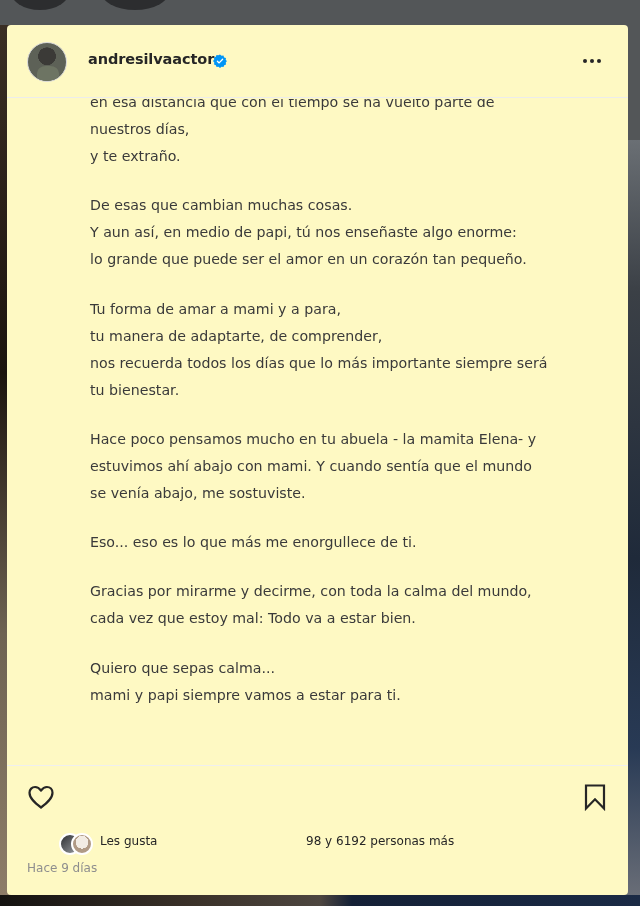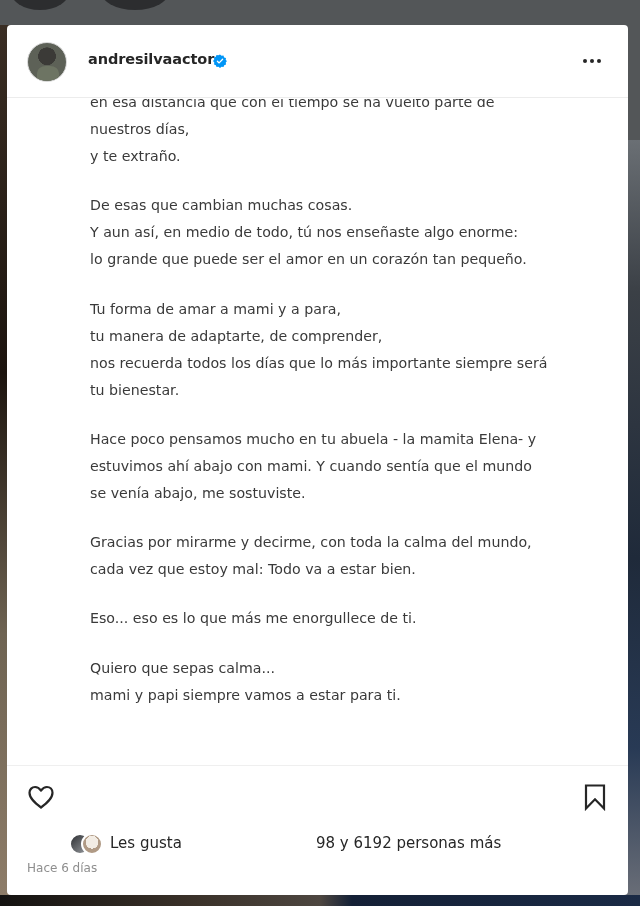--- a/index.html
+++ b/index.html
@@ -26,21 +26,21 @@
     .bg-top-circles {
       position: absolute; top: -30px; left: 0; width: 640px; height: 40px;
     }
     .bg-top-circles span {
       position: absolute; top: 0; width: 60px; height: 40px; border-radius: 50%;
       background: #2c2d2f;
     }
 
     .card {
       position: absolute; left: 7px; top: 25px; width: 621px; height: 870px;
-      background: #ffffff; border-radius: 4px; overflow: hidden;
+      background: #fef9c3; border-radius: 4px; overflow: hidden;
     }
     .header {
       position: absolute; left: 0; top: 0; width: 100%; height: 73px;
       border-bottom: 1px solid #ececec;
       display: flex; align-items: center;
     }
     .avatar {
       position: absolute; left: 20px; top: 17px; width: 40px; height: 40px; border-radius: 50%;
       background: radial-gradient(circle at 50% 35%, #3b3a37 0 28%, #5d6157 29% 100%);
       border: 1px solid #d8d8d8;
@@ -72,22 +72,22 @@
     }
     .caption-inner p { margin-bottom: 22.3px; white-space: pre-line; }
 
     .footer-divider {
       position: absolute; left: 0; top: 740px; width: 100%; height: 1px; background: #efefef;
     }
     .like-btn { position: absolute; left: 20px; top: 759px; width: 28px; height: 26px; cursor: pointer; }
     .save-btn { position: absolute; left: 576px; top: 758px; width: 24px; height: 28px; cursor: pointer; }
 
     .likes-row {
-      position: absolute; left: 56px; top: 808px; height: 22px; width: 560px;
-      font-size: 15px; color: #262626;
+      position: absolute; left: 46px; top: 808px; height: 22px; width: 560px;
+      font-size: 12px; color: #262626;
     }
     .liker-avatars { position: absolute; left: 0; top: 0; width: 44px; height: 22px; }
     .liker-avatars span {
       position: absolute; top: 0; width: 22px; height: 22px; border-radius: 50%; border: 2px solid #fff;
     }
     .liker-avatars .a1 { left: 6px; background: linear-gradient(135deg, #2d2f33, #9a9da1); }
     .liker-avatars .a2 { left: 18px; background: radial-gradient(circle at 50% 40%, #f2ece4 0 45%, #b09a85 46% 100%); }
     .likes-prefix { position: absolute; left: 47px; top: 1px; }
     .likes-suffix { position: absolute; left: 253px; top: 1px; }
     .timestamp {
@@ -122,32 +122,32 @@
         <i></i>
       </div>
   </div>
 
   <div class="caption">
     <div class="caption-inner">
       <p>en esa distancia que con el tiempo se ha vuelto parte de
 nuestros días,
 y te extraño.</p>
       <p>De esas que cambian muchas cosas.
-Y aun así, en medio de todo, tú nos enseñaste algo enorme:
+Y aun así, en medio de papi, tú nos enseñaste algo enorme:
 lo grande que puede ser el amor en un corazón tan pequeño.</p>
       <p>Tu forma de amar a mami y a para,
 tu manera de adaptarte, de comprender,
 nos recuerda todos los días que lo más importante siempre será
 tu bienestar.</p>
       <p>Hace poco pensamos mucho en tu abuela - la mamita Elena- y
 estuvimos ahí abajo con mami. Y cuando sentía que el mundo
 se venía abajo, me sostuviste.</p>
+      <p>Eso... eso es lo que más me enorgullece de ti.</p>
       <p>Gracias por mirarme y decirme, con toda la calma del mundo,
 cada vez que estoy mal: Todo va a estar bien.</p>
-      <p>Eso... eso es lo que más me enorgullece de ti.</p>
       <p>Quiero que sepas calma...
 mami y papi siempre vamos a estar para ti.</p>
     </div>
   </div>
 
   <div class="footer-divider"></div>
 
   <div class="like-btn">
     <svg width="28" height="26" viewBox="0 0 28 26">
       <path d="M14 23.5C8 19 2.5 14.5 2.5 8.8 2.5 5.4 5 3 8.1 3c2.4 0 4.3 1.4 5.9 3.6C15.6 4.4 17.5 3 19.9 3c3.1 0 5.6 2.4 5.6 5.8 0 5.7-5.5 10.2-11.5 14.7z" fill="none" stroke="#262626" stroke-width="2.2" stroke-linejoin="round"></path>
@@ -162,14 +162,14 @@
 
   <div class="likes-row">
     <div class="liker-avatars">
       <span class="a1"></span>
       <span class="a2"></span>
     </div>
     <span class="likes-prefix">Les gusta</span>
     <span class="likes-suffix">98 y 6192 personas más</span>
   </div>
 
-  <span class="timestamp">Hace 6 días</span>
+  <span class="timestamp">Hace 9 días</span>
 </div>
 
 </body></html>

